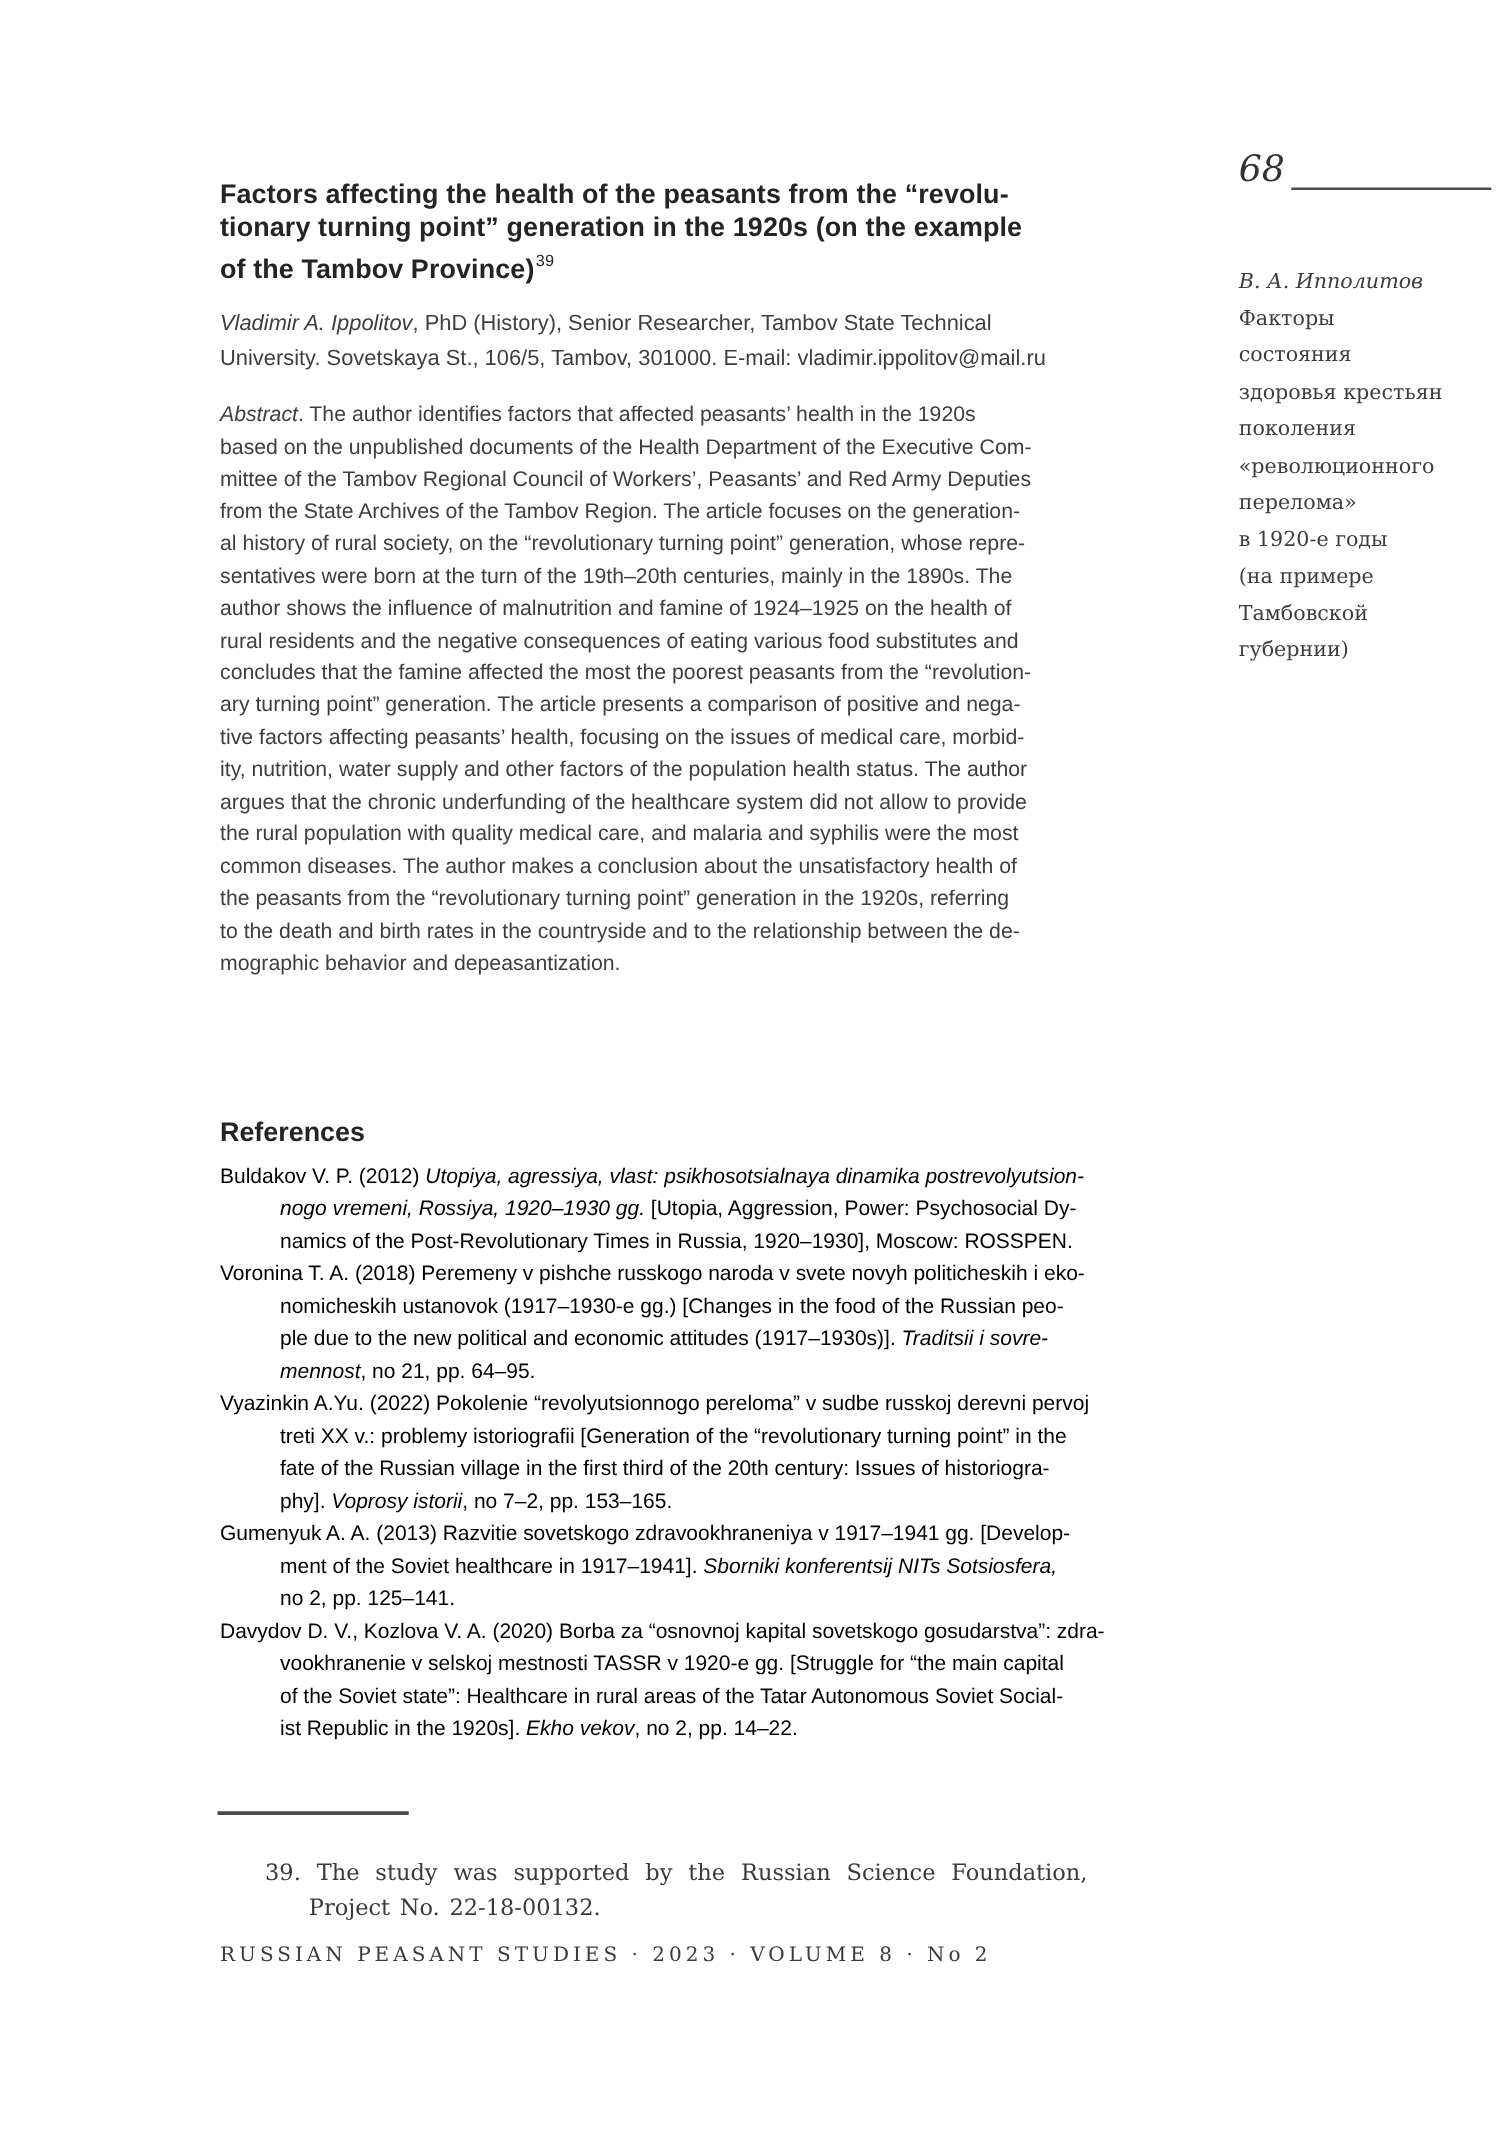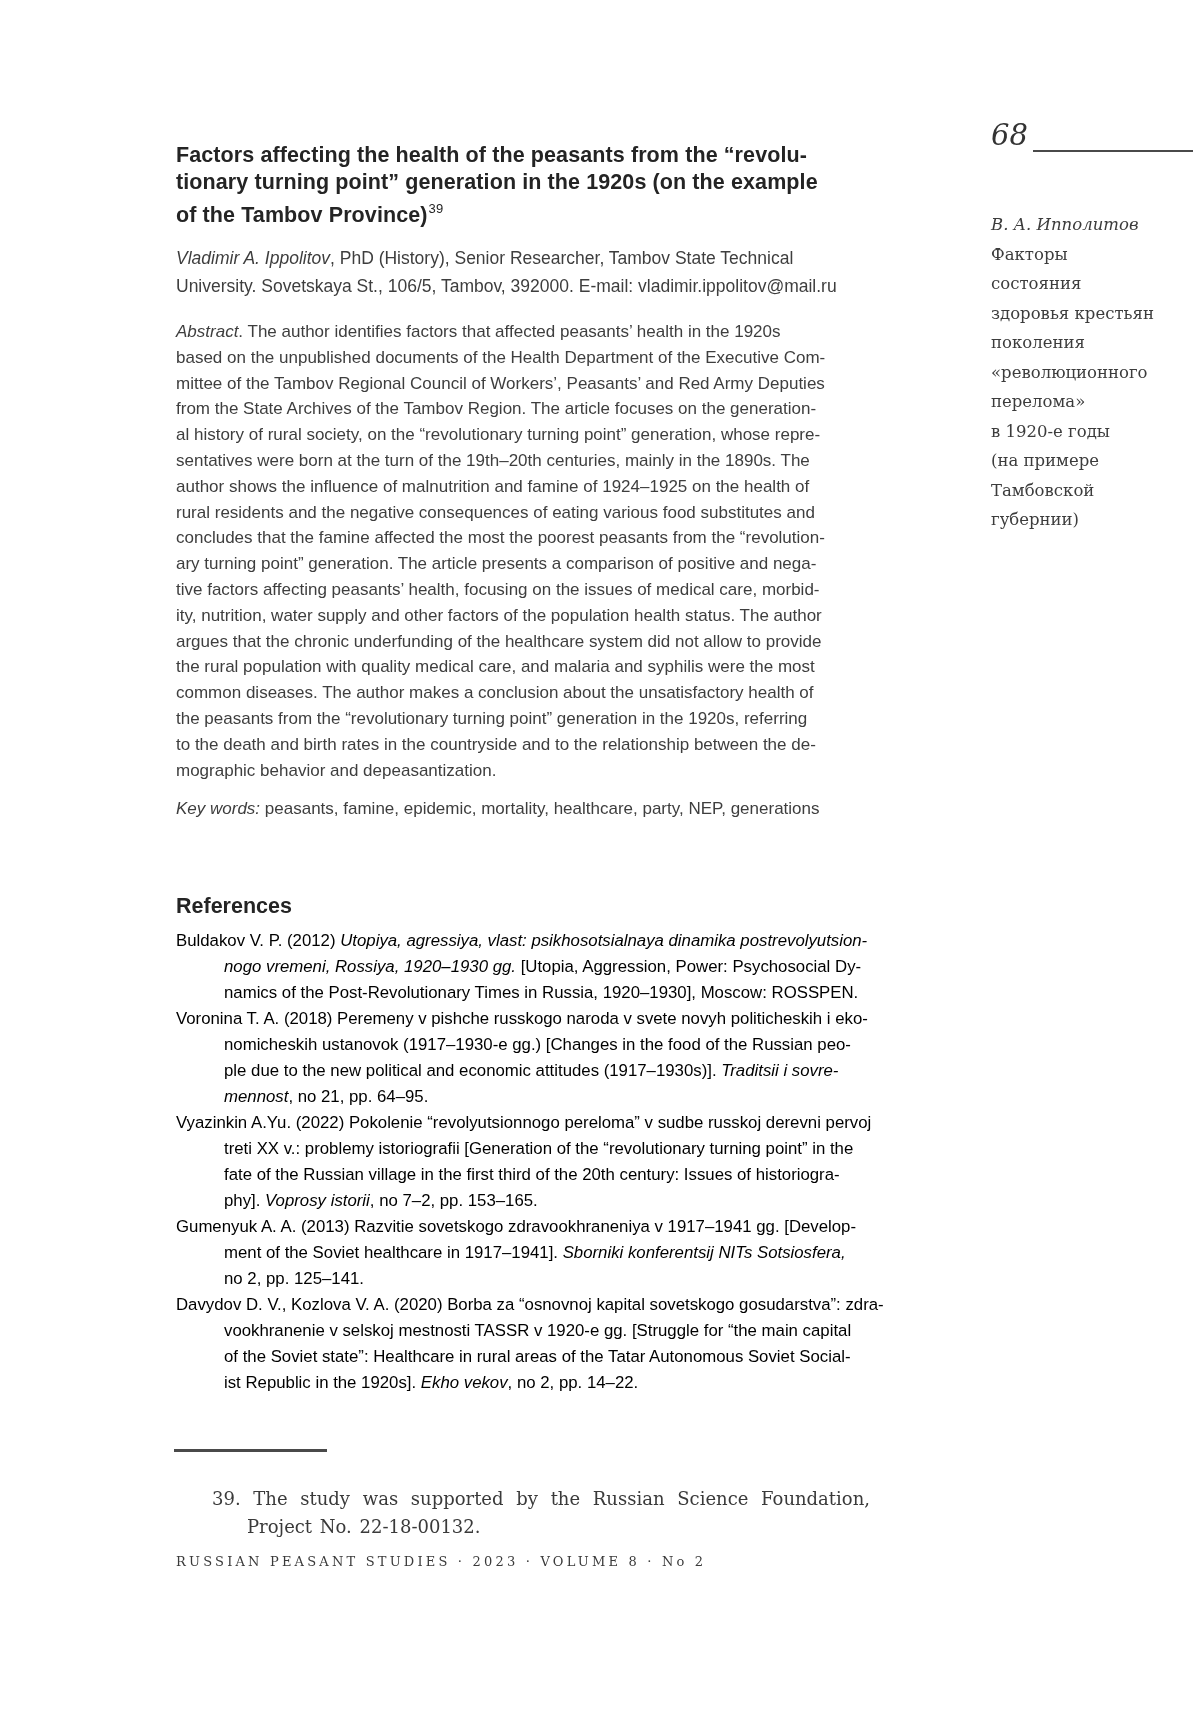--- a/index.html
+++ b/index.html
@@ -65,55 +65,54 @@
     position:absolute;left:176px;top:1467px;width:694px;
     font-family:"DejaVu Serif","Liberation Serif",serif;
     font-size:18px;line-height:27.5px;color:#3a3a3a;
     text-align:justify;word-spacing:2px;
     padding-left:71px;text-indent:-35px;
     box-sizing:border-box;
   }
   .journal-footer{
     position:absolute;left:176px;top:1554px;width:900px;
     font-family:"DejaVu Serif","Liberation Serif",serif;
-    font-size:13px;letter-spacing:3.2px;color:#3a3a3a;
+    font-size:16px;letter-spacing:3.2px;color:#3a3a3a;
   }
 </style>
 </head>
 <body>
 
 <div id="page">
 
   <h1 class="article-title preline"><span>Factors affecting the health of the peasants from the “revolu-
 tionary turning point” generation in the 1920s (on the example
 of the Tambov Province)</span><span class="sup">39</span></h1>
 
   <p class="author preline"><span class="it">Vladimir A. Ippolitov</span><span>, PhD (History), Senior Researcher, Tambov State Technical
-University. Sovetskaya St., 106/5, Tambov, 392000. E-mail: vladimir.ippolitov@mail.ru</span></p>
+University. Sovetskaya St., 106/5, Tambov, 301000. E-mail: vladimir.ippolitov@mail.ru</span></p>
 
   <p class="abstract preline"><span class="it">Abstract</span><span>. The author identifies factors that affected peasants’ health in the 1920s
 based on the unpublished documents of the Health Department of the Executive Com-
 mittee of the Tambov Regional Council of Workers’, Peasants’ and Red Army Deputies
 from the State Archives of the Tambov Region. The article focuses on the generation-
 al history of rural society, on the “revolutionary turning point” generation, whose repre-
 sentatives were born at the turn of the 19th–20th centuries, mainly in the 1890s. The
 author shows the influence of malnutrition and famine of 1924–1925 on the health of
 rural residents and the negative consequences of eating various food substitutes and
 concludes that the famine affected the most the poorest peasants from the “revolution-
 ary turning point” generation. The article presents a comparison of positive and nega-
 tive factors affecting peasants’ health, focusing on the issues of medical care, morbid-
 ity, nutrition, water supply and other factors of the population health status. The author
 argues that the chronic underfunding of the healthcare system did not allow to provide
 the rural population with quality medical care, and malaria and syphilis were the most
 common diseases. The author makes a conclusion about the unsatisfactory health of
 the peasants from the “revolutionary turning point” generation in the 1920s, referring
 to the death and birth rates in the countryside and to the relationship between the de-
 mographic behavior and depeasantization.</span></p>
 
-  <p class="keywords preline"><span class="it">Key words:</span><span> peasants, famine, epidemic, mortality, healthcare, party, NEP, generations</span></p>
 
   <h2 class="refs-heading">References</h2>
 
   <div class="refs">
       <div class="ref"><span>Buldakov V. P. (2012) </span><span class="it">Utopiya, agressiya, vlast: psikhosotsialnaya dinamika postrevolyutsion-
 nogo vremeni, Rossiya, 1920–1930 gg.</span><span> [Utopia, Aggression, Power: Psychosocial Dy-
 namics of the Post-Revolutionary Times in Russia, 1920–1930], Moscow: ROSSPEN.</span></div>
       <div class="ref"><span>Voronina T. A. (2018) Peremeny v pishche russkogo naroda v svete novyh politicheskih i eko-
 nomicheskih ustanovok (1917–1930-e gg.) [Changes in the food of the Russian peo-
 ple due to the new political and economic attitudes (1917–1930s)]. </span><span class="it">Traditsii i sovre-

